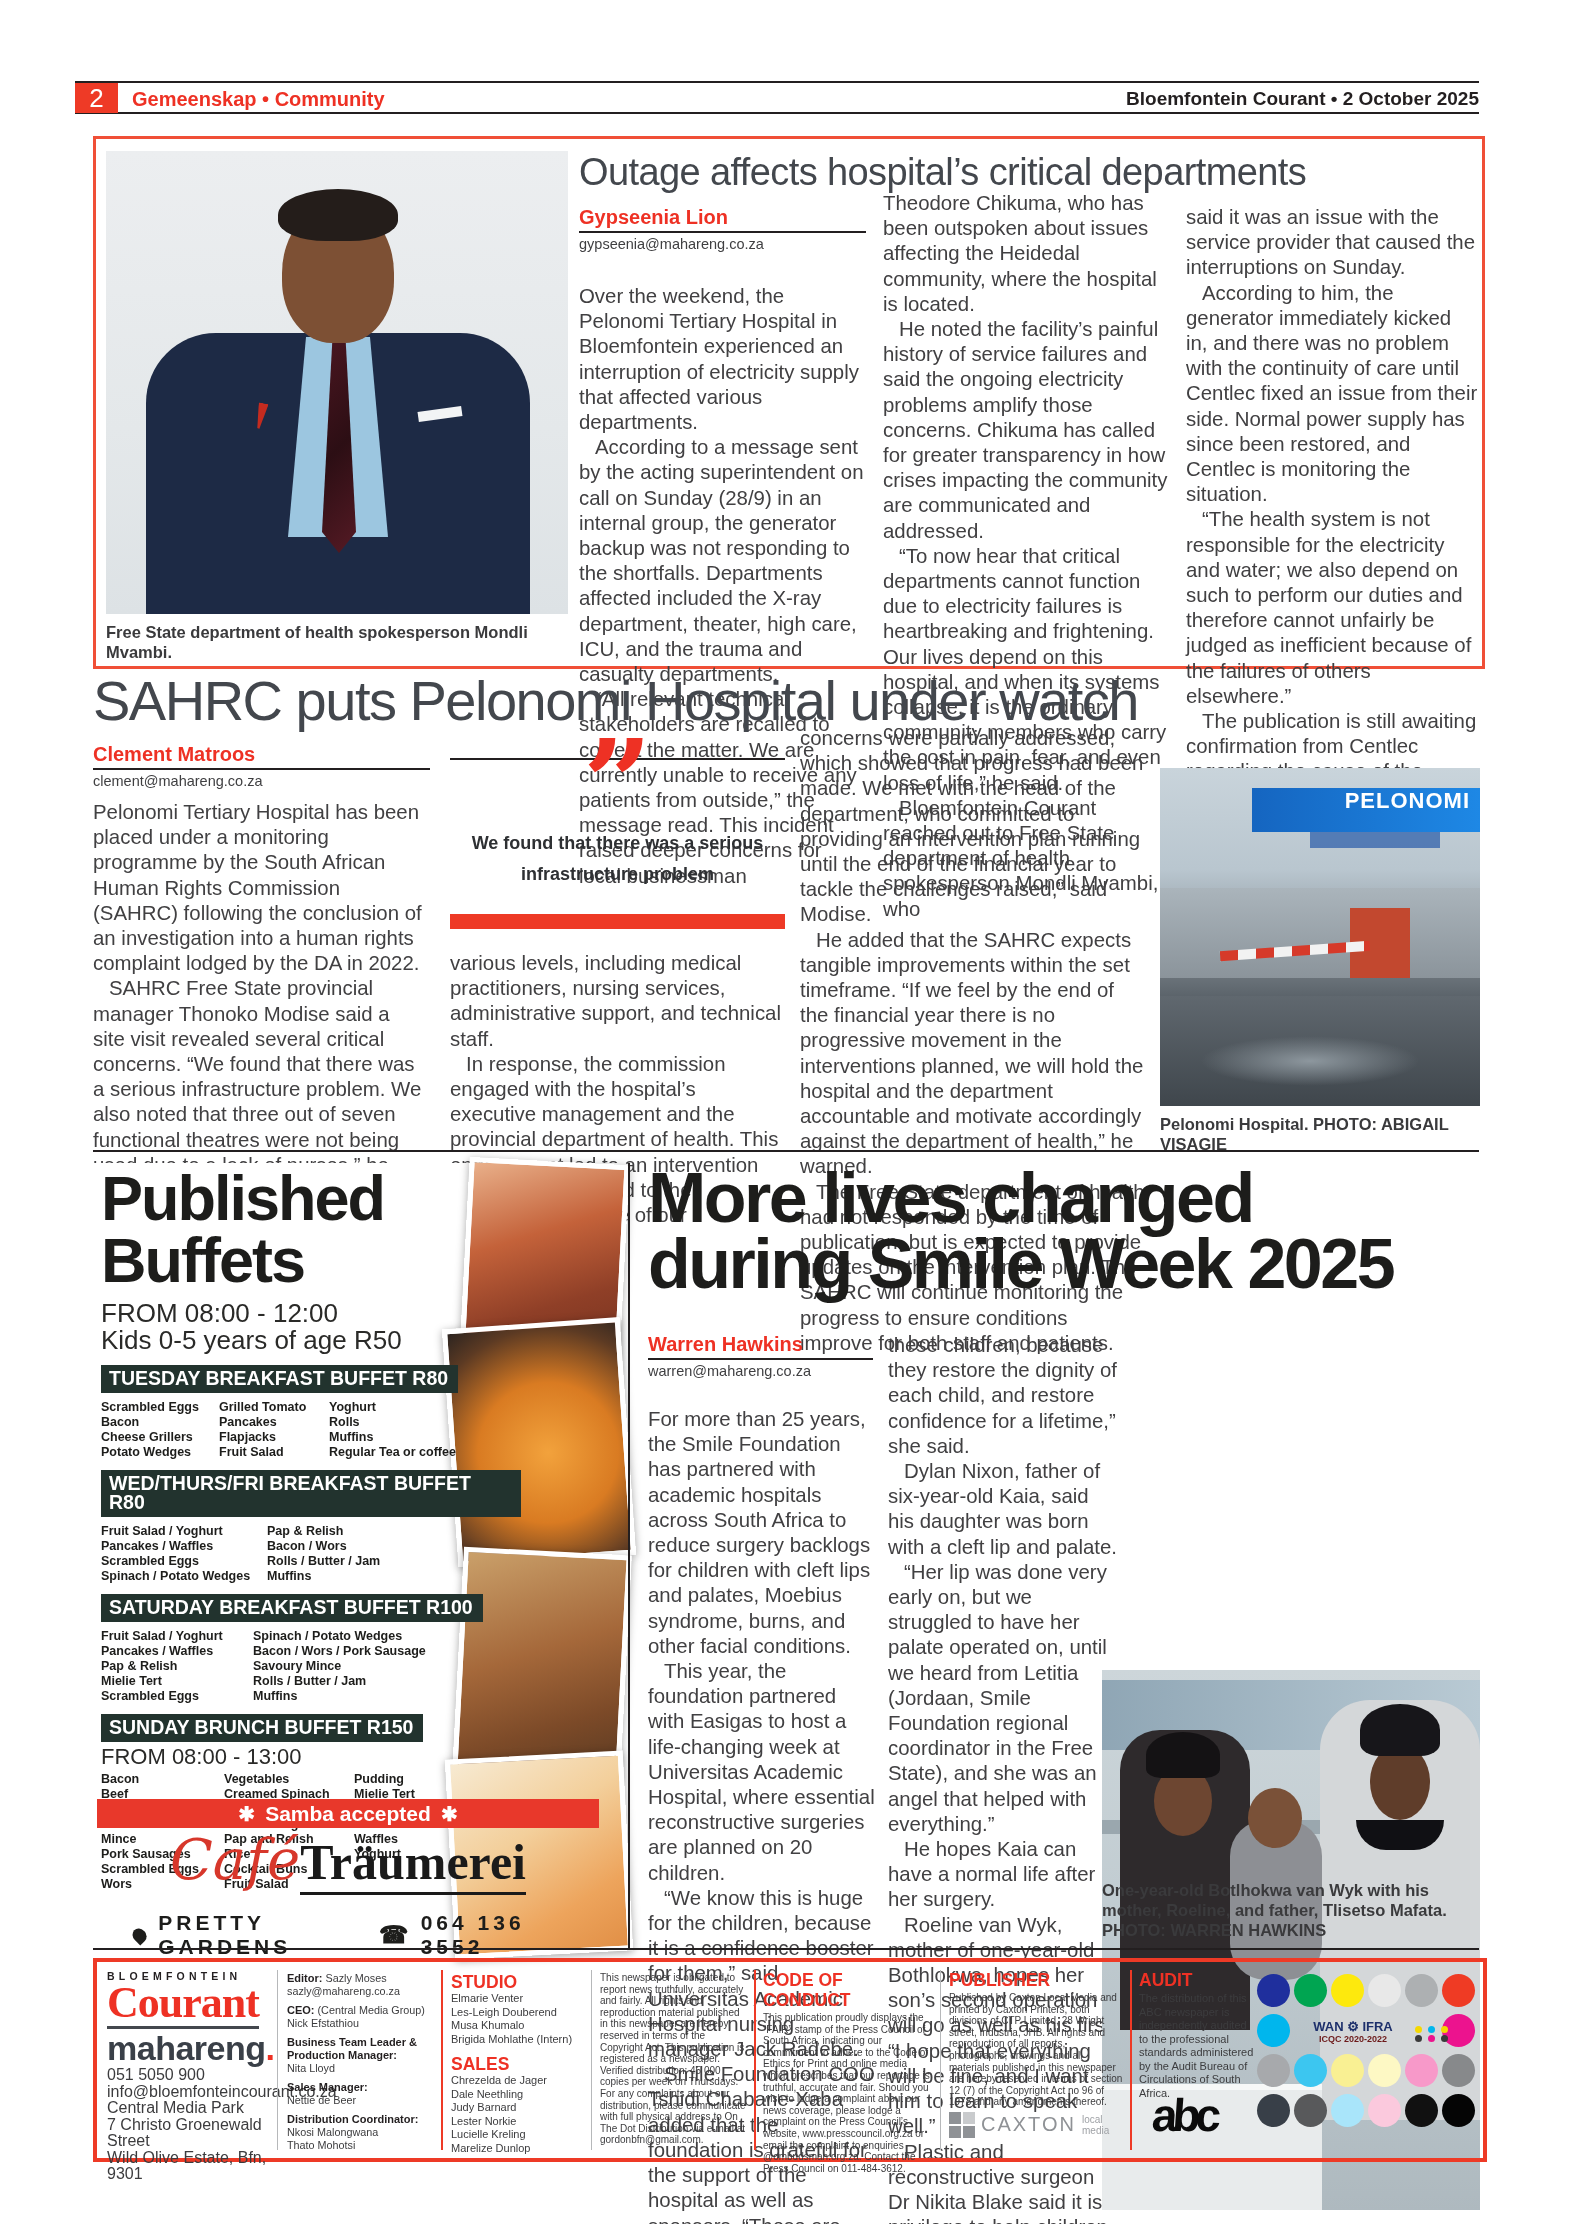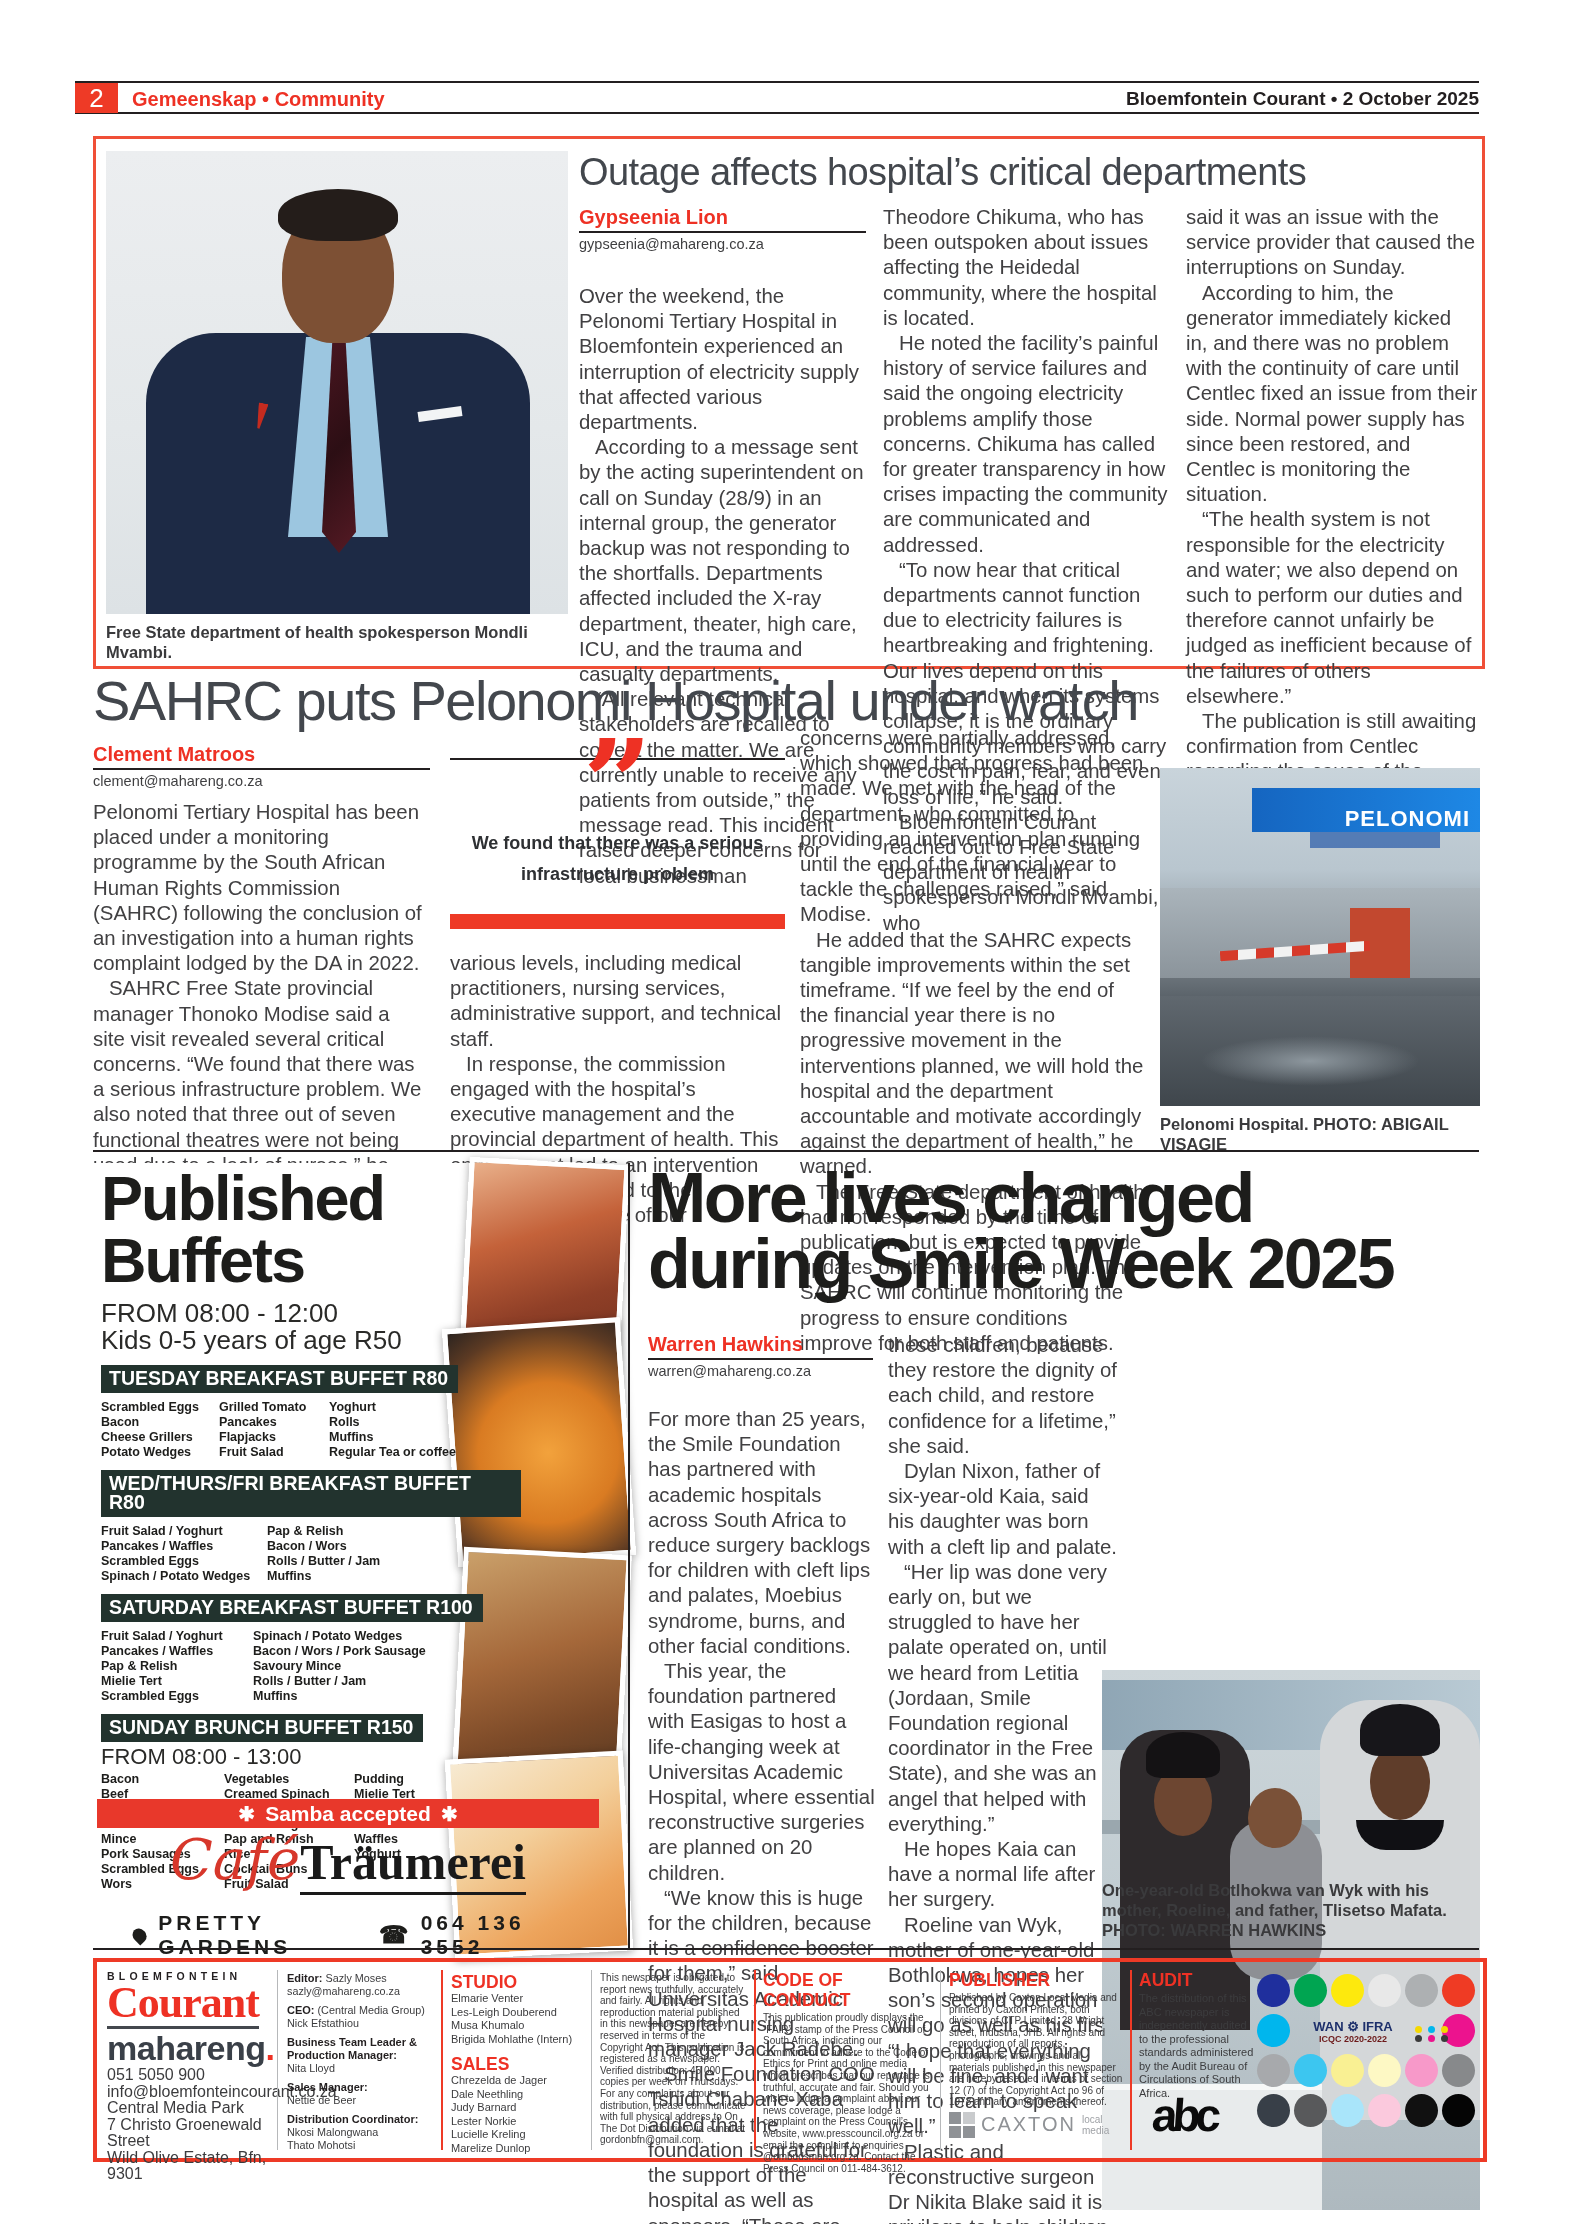--- a/index.html
+++ b/index.html
@@ -31,21 +31,21 @@
   .mv-tie{position:absolute;left:216px;top:192px;width:34px;height:210px;background:linear-gradient(135deg,#4a1620 0%,#2c0e14 50%,#551a24 100%);clip-path:polygon(30% 0,70% 0,100% 90%,50% 100%,0 90%);}
   .mv-pocket{position:absolute;left:312px;top:258px;width:44px;height:10px;background:#f2f4f5;transform:rotate(-8deg);}
   .mv-ribbon{position:absolute;left:150px;top:252px;width:10px;height:26px;background:#c42b1f;clip-path:polygon(0 0,100% 0,60% 100%,40% 100%);transform:rotate(12deg);}
   
   .qrule{position:relative;height:2px;background:#231f20;}
   .qglyph{position:absolute;left:50%;transform:translateX(-50%);top:-34px;color:#ee3124;
           font-family:"DejaVu Serif",serif;font-weight:700;font-size:120px;line-height:120px;}
   .qtext{font-size:18px;font-weight:700;color:#2e3033;text-align:center;line-height:31px;}
   .qbar{height:15px;background:#ee3a26;}
   .ph-pelonomi{background:linear-gradient(180deg,#c9d4db 0%,#b9c6cf 30%,#9aa5ad 45%,#7c858c 55%,#555d64 70%,#4a5158 100%);}
-  .pel-sign{position:absolute;left:92px;top:20px;right:0;height:44px;background:linear-gradient(90deg,#1565c0,#1e88e5);display:flex;align-items:flex-end;justify-content:flex-end;padding-right:10px;color:#fff;font-weight:700;font-size:22px;letter-spacing:1px;}
+  .pel-sign{position:absolute;left:92px;top:20px;right:0;height:44px;background:linear-gradient(90deg,#1565c0,#1e88e5);display:flex;align-items:flex-start;justify-content:flex-end;padding-right:10px;color:#fff;font-weight:700;font-size:22px;letter-spacing:1px;}
   .pel-sign2{position:absolute;left:150px;top:64px;right:40px;height:16px;background:#0d47a1;opacity:.6;}
   .pel-bldg{position:absolute;left:0;top:120px;width:100%;height:90px;background:linear-gradient(180deg,#aab4bb,#8b949b);}
   .pel-gate{position:absolute;left:60px;top:178px;width:150px;height:10px;background:repeating-linear-gradient(90deg,#d63a2a 0 18px,#f2f2f2 18px 36px);transform:rotate(-4deg);}
   .pel-booth{position:absolute;left:190px;top:140px;width:60px;height:70px;background:#c2482f;}
   .pel-wet{position:absolute;left:0;bottom:0;width:100%;height:110px;background:linear-gradient(180deg,#60686f,#3f464c);}
   .pel-refl{position:absolute;left:40px;bottom:20px;width:220px;height:50px;background:radial-gradient(ellipse at center,#8d979e 0%,rgba(141,151,158,0) 70%);}
   
   .ad{background:#fff;}
   .ad-title{font-size:63px;line-height:62px;font-weight:700;letter-spacing:-2px;color:#1d1d1b;}
   .ad-sub{font-size:26px;line-height:25px;color:#2a2a28;margin-top:10px;}
@@ -132,21 +132,21 @@
     <div class="abs" style="left:483px;top:66px;width:287px">
       <div class="byline-name">Gypseenia Lion</div>
       <div class="byline-rule"></div>
       <div class="byline-email">gypseenia@mahareng.co.za</div>
       <div class="bodycol" style="margin-top:32px">
           <p class="para">Over the weekend, the Pelonomi Tertiary Hospital in Bloemfontein experienced an interruption of electricity supply that affected various departments.</p>
           <p class="para">According to a message sent by the acting superintendent on call on Sunday (28/9) in an internal group, the generator backup was not responding to the shortfalls. Departments affected included the X-ray department, theater, high care, ICU, and the trauma and casualty departments.</p>
           <p class="para">“All relevant technical stakeholders are recalled to correct the matter. We are currently unable to receive any patients from outside,” the message read. This incident raised deeper concerns for local businessman</p>
         </div>
     </div>
-    <div class="abs bodycol" style="left:787px;top:66px;width:287px">
+    <div class="abs bodycol" style="left:787px;top:52px;width:287px">
         <p class="para">Theodore Chikuma, who has been outspoken about issues affecting the Heidedal community, where the hospital is located.</p>
         <p class="para">He noted the facility’s painful history of service failures and said the ongoing electricity problems amplify those concerns. Chikuma has called for greater transparency in how crises impacting the community are communicated and addressed.</p>
         <p class="para">“To now hear that critical departments cannot function due to electricity failures is heartbreaking and frightening. Our lives depend on this hospital, and when its systems collapse, it is the ordinary community members who carry the cost in pain, fear, and even loss of life,” he said.</p>
         <p class="para">Bloemfontein Courant reached out to Free State department of health spokesperson Mondli Mvambi, who</p>
       </div>
     <div class="abs bodycol" style="left:1090px;top:66px;width:292px">
         <p class="para">said it was an issue with the service provider that caused the interruptions on Sunday.</p>
         <p class="para">According to him, the generator immediately kicked in, and there was no problem with the continuity of care until Centlec fixed an issue from their side. Normal power supply has since been restored, and Centlec is monitoring the situation.</p>
         <p class="para">“The health system is not responsible for the electricity and water; we also depend on such to perform our duties and therefore cannot unfairly be judged as inefficient because of the failures of others elsewhere.”</p>
         <p class="para">The publication is still awaiting confirmation from Centlec regarding the cause of the weekend power outage that affected Heidedal, Grassland, Shannon, Pine Haven, Eastend, and Bloemspruit.</p>

